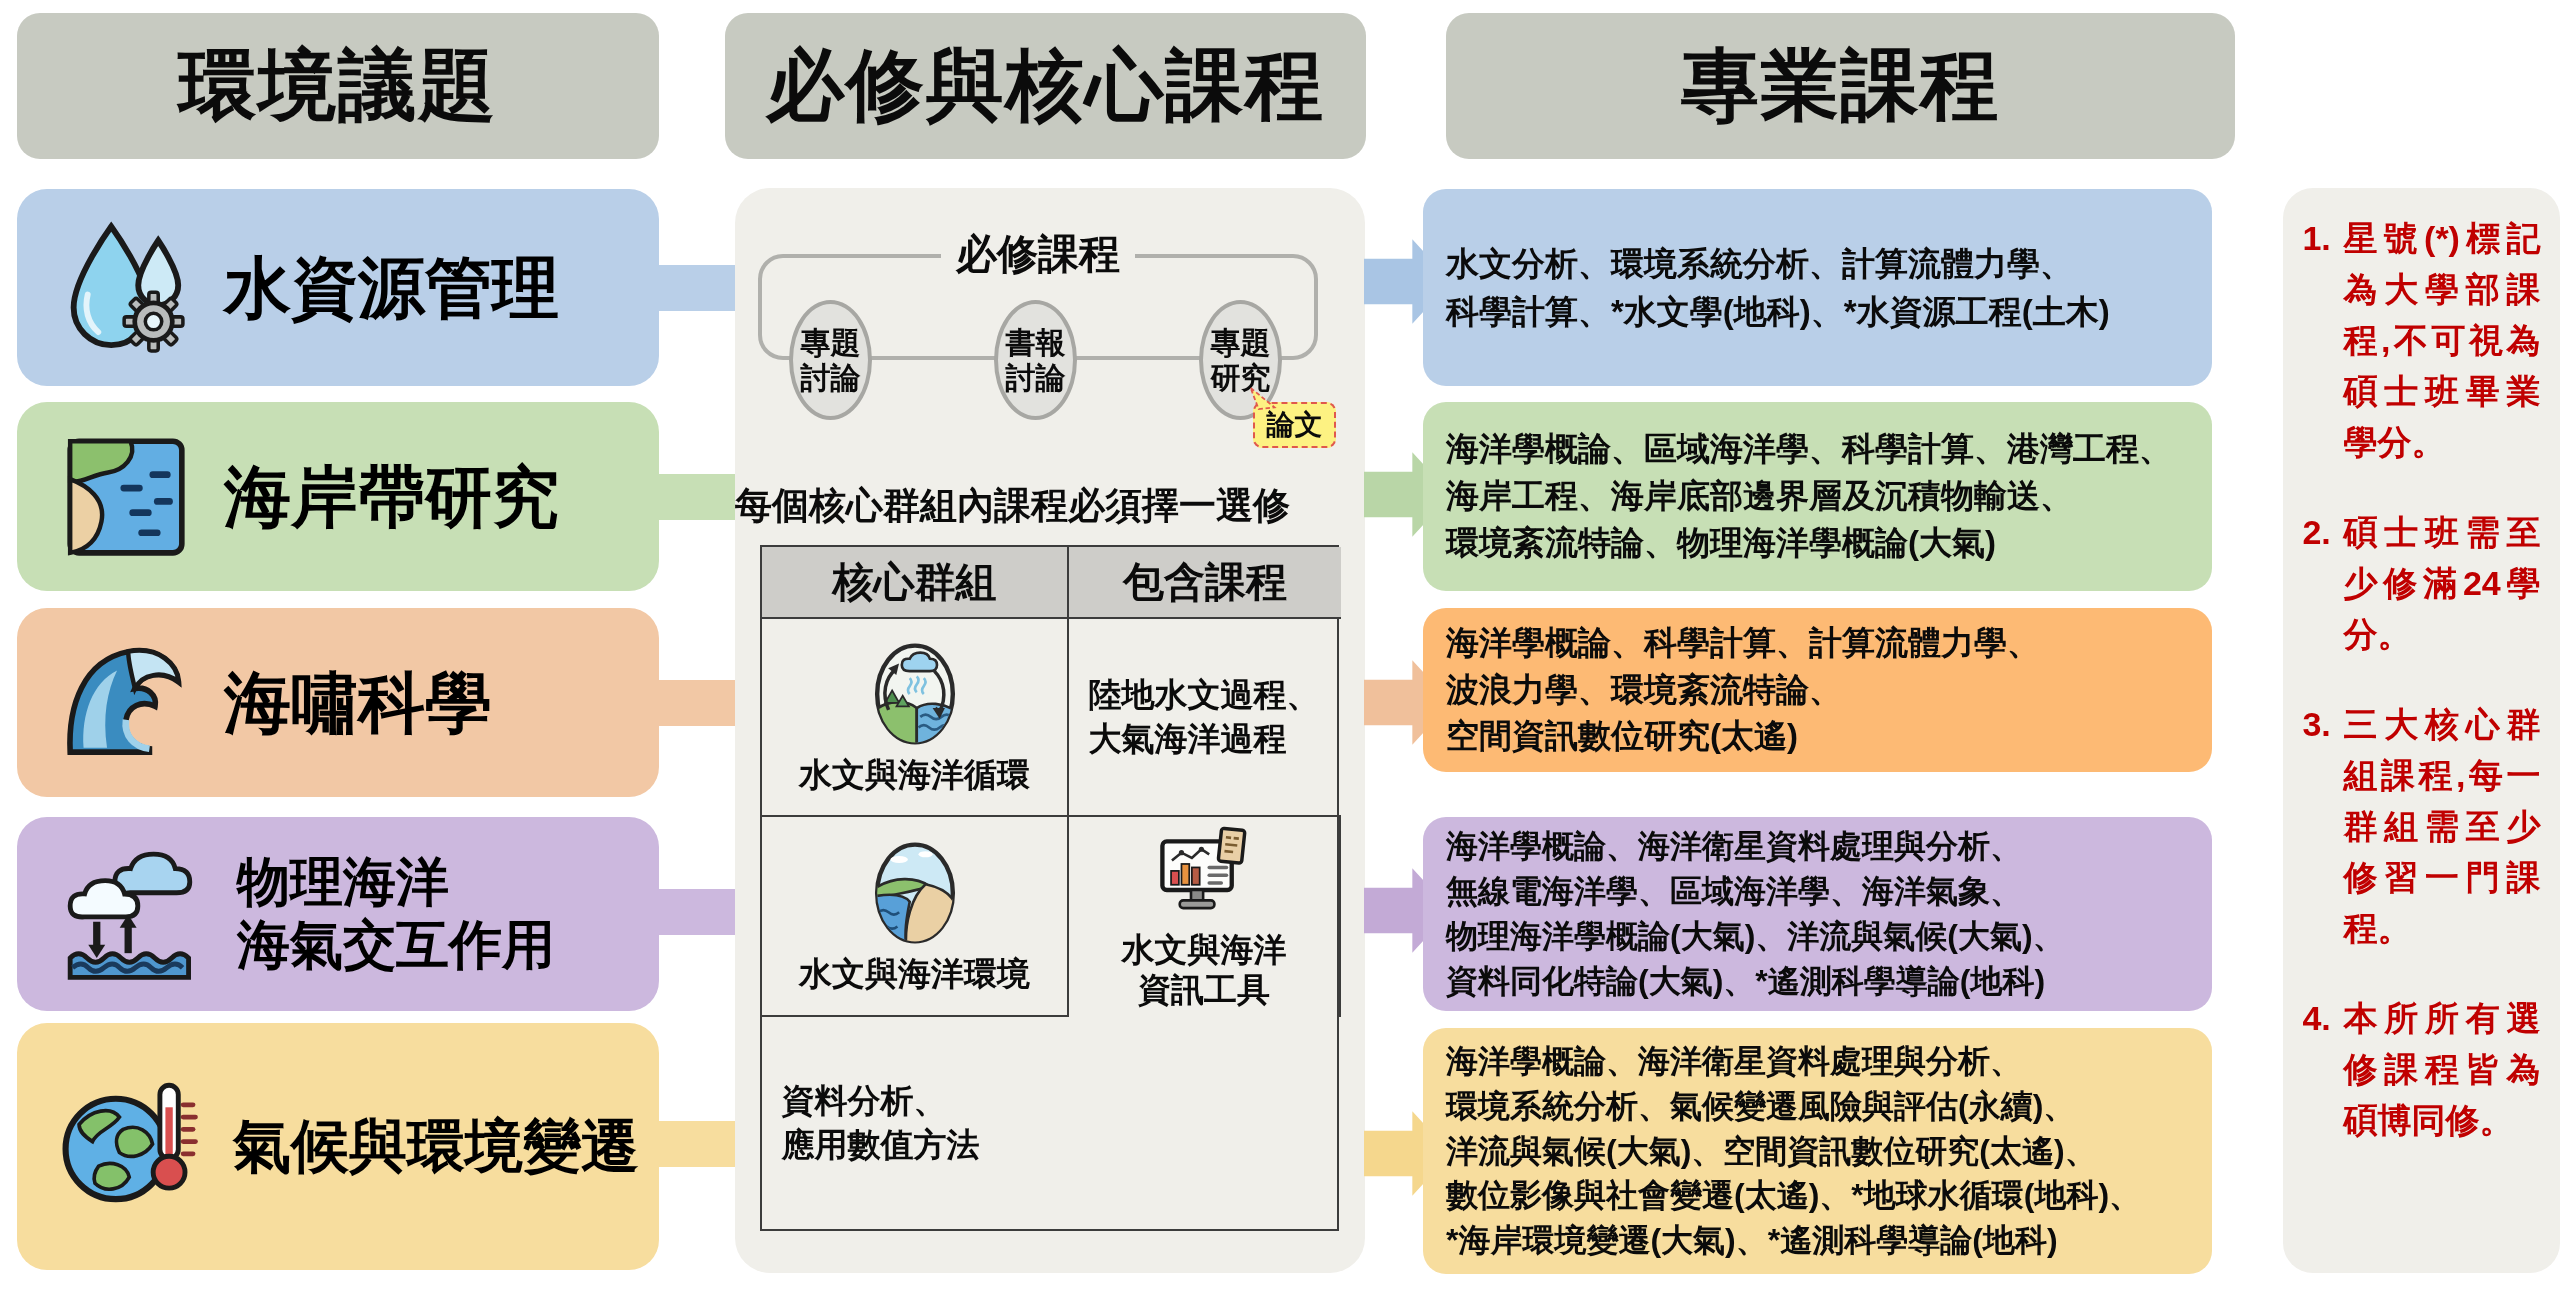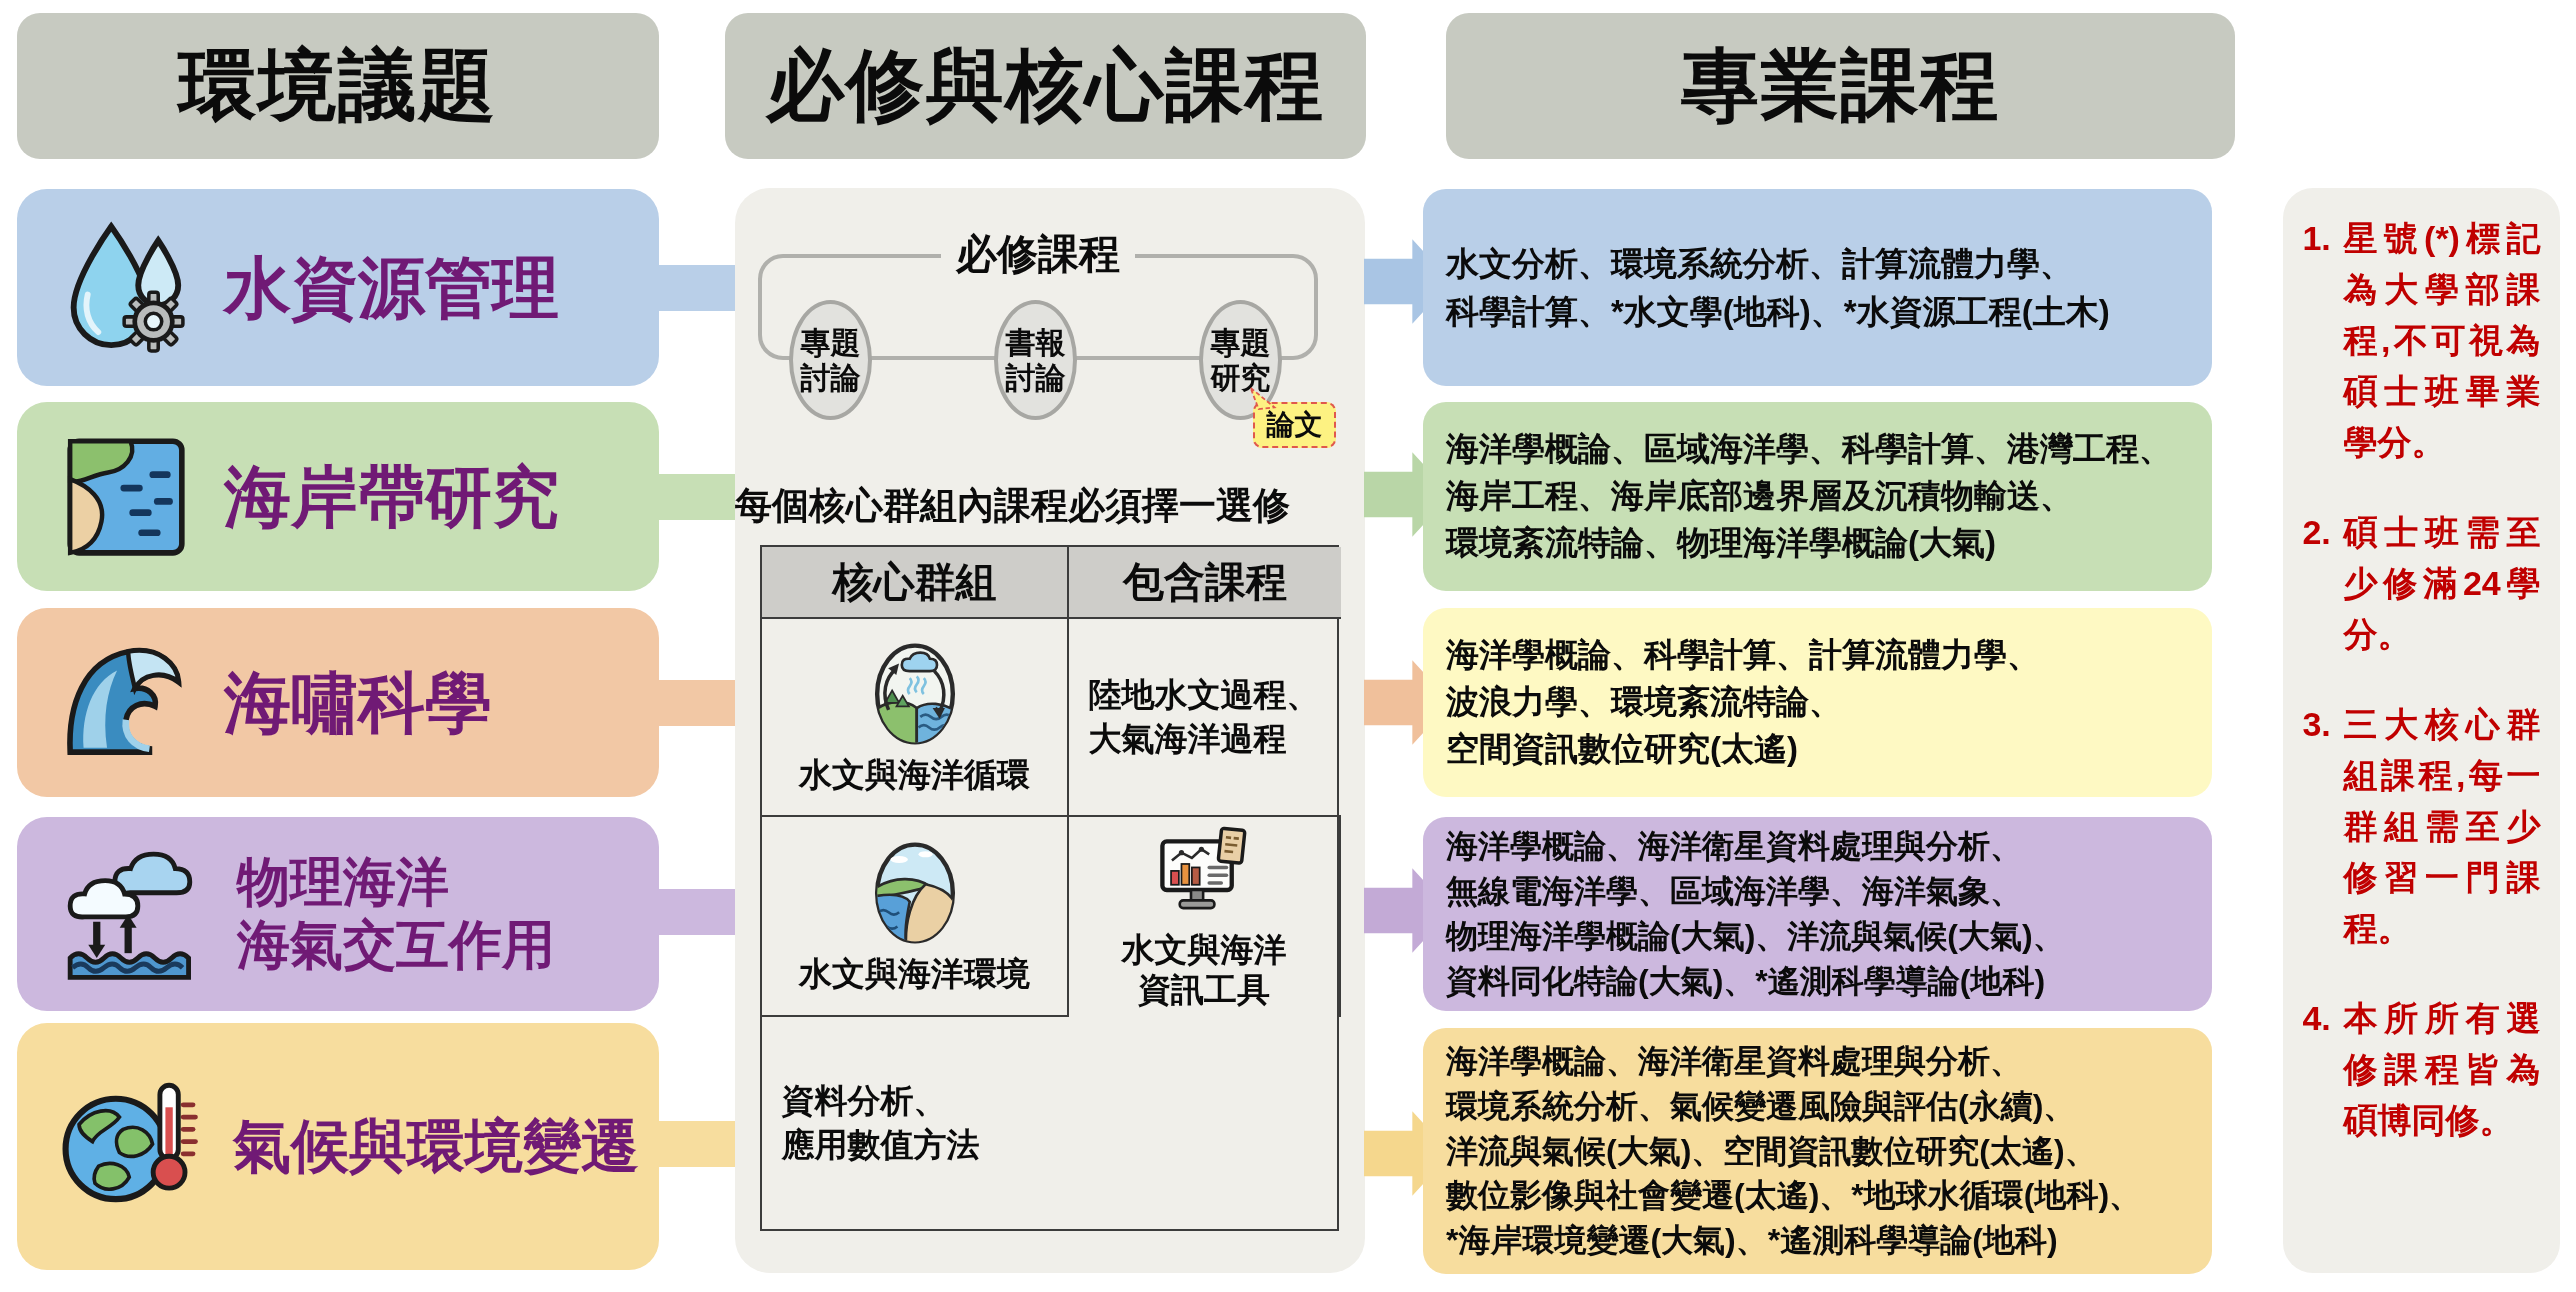--- a/index.html
+++ b/index.html
@@ -5,21 +5,21 @@
   html,body{margin:0;padding:0;background:#fff;}
   .canvas{position:relative;width:2576px;height:1293px;background:#ffffff;overflow:hidden;
           font-family:"Liberation Sans","DejaVu Sans",sans-serif;color:#0b0b0b;}
   .abs{position:absolute;}
   .pre{white-space:pre-line;}
   
   .hdr{background:#c7cac1;border-radius:23px;display:flex;align-items:center;justify-content:center;
        font-size:78px;font-weight:bold;color:#0b0b0b;letter-spacing:1.8px;}
   
   .issue{border-radius:30px;display:flex;align-items:center;padding-left:34px;box-sizing:border-box;gap:23px;}
-  .issue .ilabel{font-weight:bold;color:#701a75;line-height:1.18;}
+  .issue .ilabel{font-weight:bold;color:#000000;line-height:1.18;}
   .icenter{flex:0 0 auto;display:flex;align-items:center;justify-content:center;}
   
   .bar{position:absolute;left:655px;width:83px;height:46px;}
   
   .panel{position:absolute;left:735px;top:188px;width:630px;height:1085px;background:#f0efea;border-radius:35px;}
   .req-rect{position:absolute;left:23px;top:66px;width:560px;height:106px;border:4.4px solid #b0b0ac;border-radius:25px;box-sizing:border-box;}
   .req-label{position:absolute;left:206px;top:42px;width:194px;height:49px;background:#f0efea;display:flex;align-items:center;justify-content:center;
              font-size:41px;font-weight:bold;}
   .circle{position:absolute;width:83px;height:120px;background:#e2e2de;border:4.4px solid #a7a7a3;border-radius:50%;
           display:flex;align-items:center;justify-content:center;text-align:center;font-size:30px;font-weight:bold;line-height:1.18;box-sizing:border-box;}
@@ -282,21 +282,21 @@
     </svg>
   <svg class="arrow" style="top:1111px;" viewBox="0 0 99 96">
       <polygon points="0,22 55,22 55,0 99,48 55,96 55,74 0,74" fill="#f5d78d"></polygon>
     </svg>
 
   <div class="cbox pre" style="top:189px;height:197px;background:#b9cfe8;font-size:33px;line-height:1.45;">水文分析、環境系統分析、計算流體力學、
 科學計算、*水文學(地科)、*水資源工程(土木)</div>
   <div class="cbox pre" style="top:402px;height:189px;background:#c7dfb5;font-size:33px;line-height:1.42;">海洋學概論、區域海洋學、科學計算、港灣工程、
 海岸工程、海岸底部邊界層及沉積物輸送、
 環境紊流特論、物理海洋學概論(大氣)</div>
-  <div class="cbox pre" style="top:608px;height:189px;background:#fef9c3;font-size:33px;line-height:1.42;">海洋學概論、科學計算、計算流體力學、
+  <div class="cbox pre" style="top:608px;height:164px;background:#fdba74;font-size:33px;line-height:1.42;">海洋學概論、科學計算、計算流體力學、
 波浪力學、環境紊流特論、
 空間資訊數位研究(太遙)</div>
   <div class="cbox pre" style="top:817px;height:194px;background:#ccb8de;font-size:32px;line-height:1.4;">海洋學概論、海洋衛星資料處理與分析、
 無線電海洋學、區域海洋學、海洋氣象、
 物理海洋學概論(大氣)、洋流與氣候(大氣)、
 資料同化特論(大氣)、*遙測科學導論(地科)</div>
   <div class="cbox pre" style="top:1028px;height:246px;background:#f7dd9e;font-size:32px;line-height:1.4;">海洋學概論、海洋衛星資料處理與分析、
 環境系統分析、氣候變遷風險與評估(永續)、
 洋流與氣候(大氣)、空間資訊數位研究(太遙)、
 數位影像與社會變遷(太遙)、*地球水循環(地科)、

